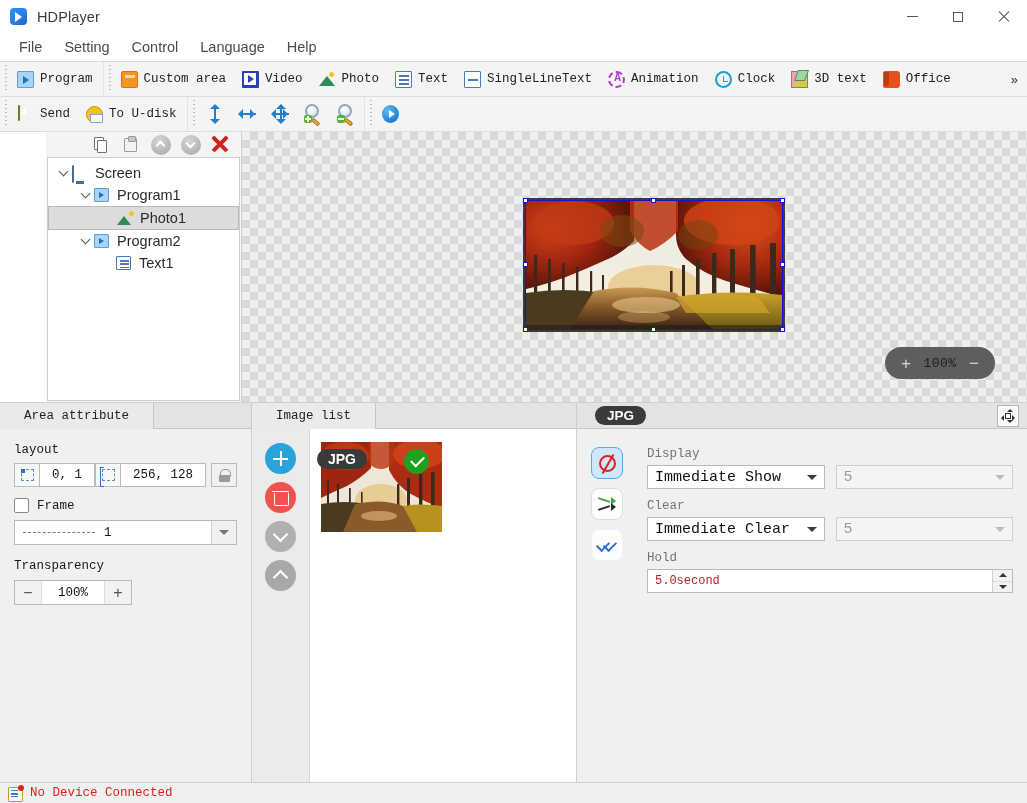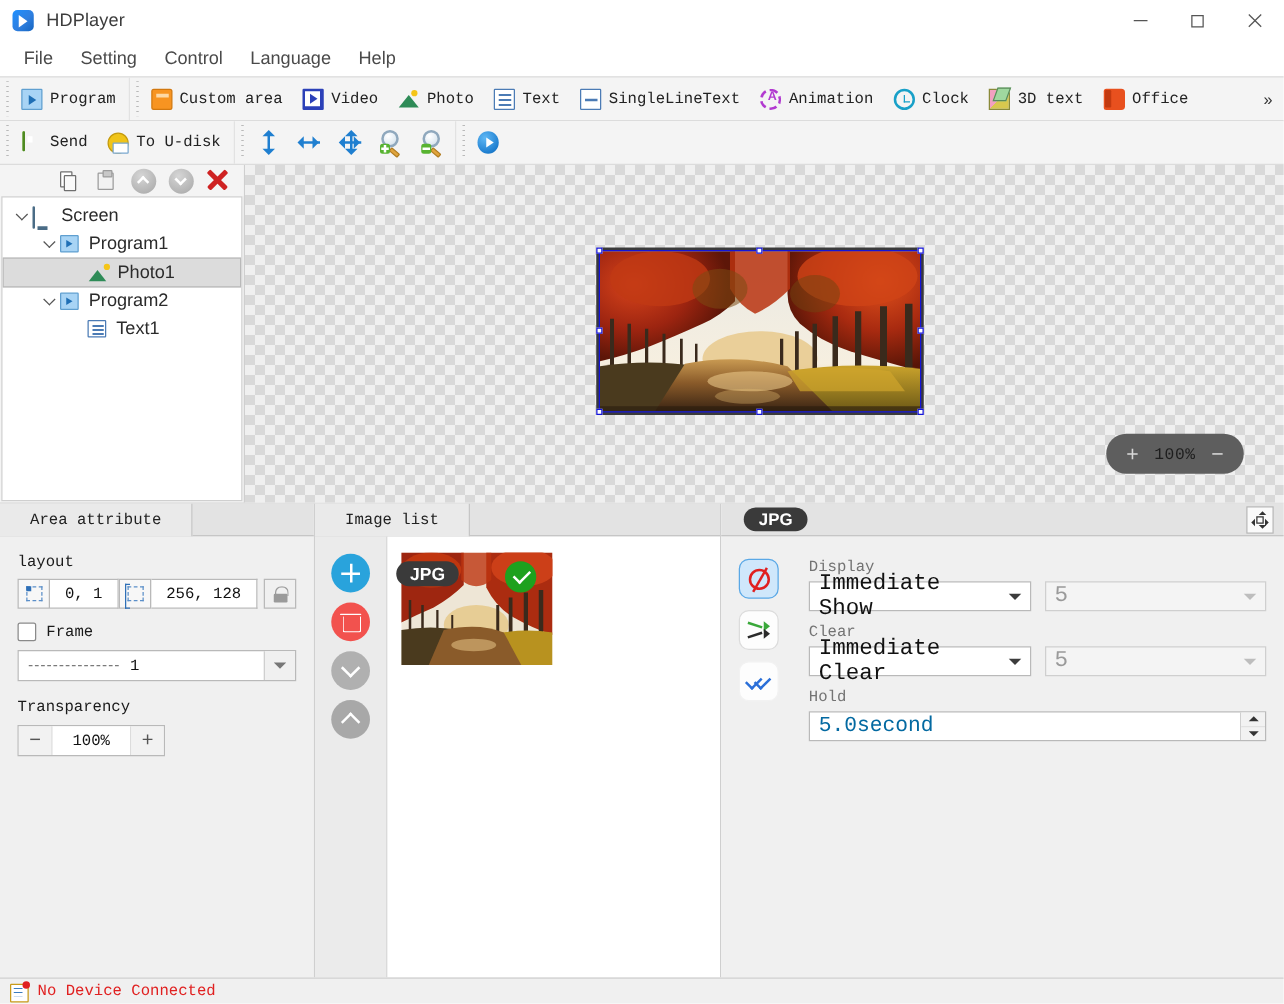--- a/index.html
+++ b/index.html
@@ -137,21 +137,21 @@
     background:#57b330; border-radius:2px; }
   .zl-plus::before{content:"";position:absolute;left:3px;top:1px;width:2px;height:6px;background:#fff;}
   .zl-plus::after{content:"";position:absolute;left:1px;top:3px;width:6px;height:2px;background:#fff;}
   .zl-minus::after{content:"";position:absolute;left:1px;top:3px;width:6px;height:2px;background:#fff;}
   .ic-play { width:18px;height:18px;border-radius:50%;
     background:radial-gradient(circle at 35% 30%,#5fb8f5 0%,#1f7fd0 70%,#1466ad 100%);}
   .ic-play::after{content:"";position:absolute;left:7px;top:5px;
     border-left:6px solid #fff;border-top:4px solid transparent;border-bottom:4px solid transparent;}
 
   
-  .midrow { flex: 1 1 auto; display: flex; min-height: 0; }
+  .midrow { flex: 1 1 auto; display: flex; min-height: 0; margin-left: 46px; }
 
   
   .tree-panel { width: 196px; flex: 0 0 196px; display: flex; flex-direction: column;
     background:#f4f4f4; border-right:1px solid #cfcfcf; }
   .tree-toolbar { height:25px; flex:0 0 25px; display:flex; align-items:center; justify-content:flex-end;
     gap:10px; padding-right:10px; background:#f4f4f4; }
   .tt-btn { width:20px; height:20px; position:relative; }
   .ic-copy { position:absolute; left:3px; top:2px; width:10px; height:13px; border:1.4px solid #6f6f6f;
     background:#fff; border-radius:1px;}
   .ic-copy2 { position:absolute; left:6px; top:5px; width:10px; height:13px; border:1.4px solid #6f6f6f;
@@ -334,30 +334,30 @@
   .ic-dcheck::before{content:"";position:absolute;left:0;top:2px;width:10px;height:6px;
     border-left:2.4px solid #2b6fd8;border-bottom:2.4px solid #2b6fd8;transform:rotate(-45deg);}
   .ic-dcheck::after{content:"";position:absolute;left:7px;top:2px;width:10px;height:6px;
     border-left:2.4px solid #2b6fd8;border-bottom:2.4px solid #2b6fd8;transform:rotate(-45deg);}
 
   .fx-fields { flex:1 1 auto; padding-left:14px; padding-right:14px; }
   .fl { font-size:12.5px; font-family:"Liberation Mono",monospace; color:#737373; margin-bottom:4px; }
   .dual { display:flex; gap:11px; margin-bottom:10px; }
   .sel { height:24px; display:flex; border:1px solid #b9b9b9; background:#fff; flex:1 1 0; }
   .sel.dis { background:#f4f4f4; border-color:#cfcfcf; }
-  .sel-txt { flex:1 1 auto; display:flex; align-items:center; padding-left:7px; font-size:18px;
+  .sel-txt { flex:1 1 auto; display:flex; align-items:center; padding-left:7px; font-size:15px;
     font-family:"Liberation Mono",monospace; color:#111; }
   .sel.dis .sel-txt { color:#9a9a9a; }
   .sel-arw { width:24px;flex:0 0 24px;display:flex;align-items:center;justify-content:center;}
   .caret2 { width:0;height:0;border-left:5px solid transparent;border-right:5px solid transparent;
     border-top:5.5px solid #3c3c3c; }
   .sel.dis .caret2 { border-top-color:#bdbdbd; }
   .spin { height:24px; display:flex; border:1px solid #b9b9b9; background:#fff; width:100%; }
-  .spin-txt { flex:1 1 auto; display:flex; align-items:center; padding-left:7px; font-size:17px;
-    font-family:"Liberation Mono",monospace; color:#0369a1; }
+  .spin-txt { flex:1 1 auto; display:flex; align-items:center; padding-left:7px; font-size:12px;
+    font-family:"Liberation Mono",monospace; color:#b91c1c; }
   .spin-btns { width:20px; flex:0 0 20px; display:flex; flex-direction:column;
     border-left:1px solid #cfcfcf; }
   .sp-up, .sp-dn { flex:1 1 0; background:#f2f2f2; display:flex; align-items:center; justify-content:center; }
   .sp-up { border-bottom:1px solid #dcdcdc; }
   .ctri-up { width:0;height:0;border-left:4px solid transparent;border-right:4px solid transparent;
     border-bottom:4.5px solid #333; }
   .ctri-dn { width:0;height:0;border-left:4px solid transparent;border-right:4px solid transparent;
     border-top:4.5px solid #333; }
 
   

